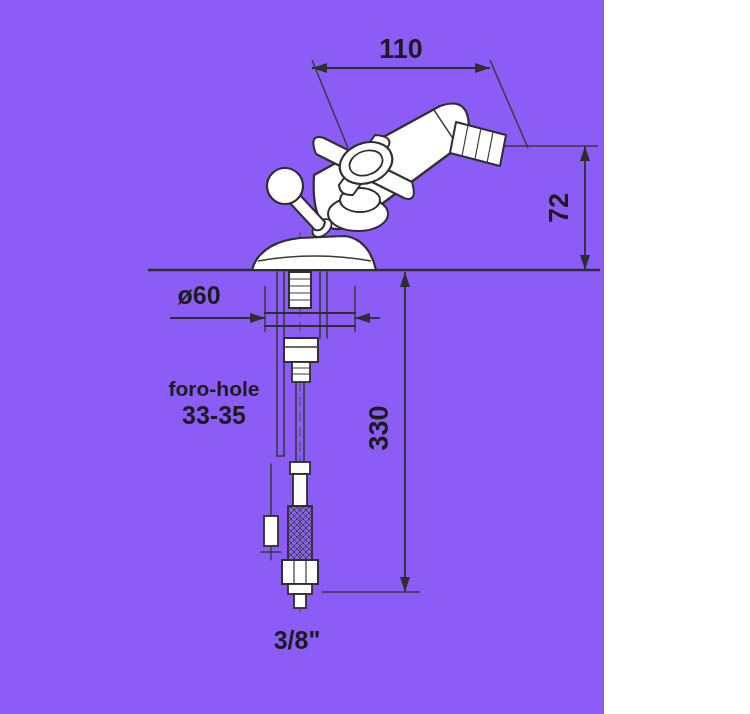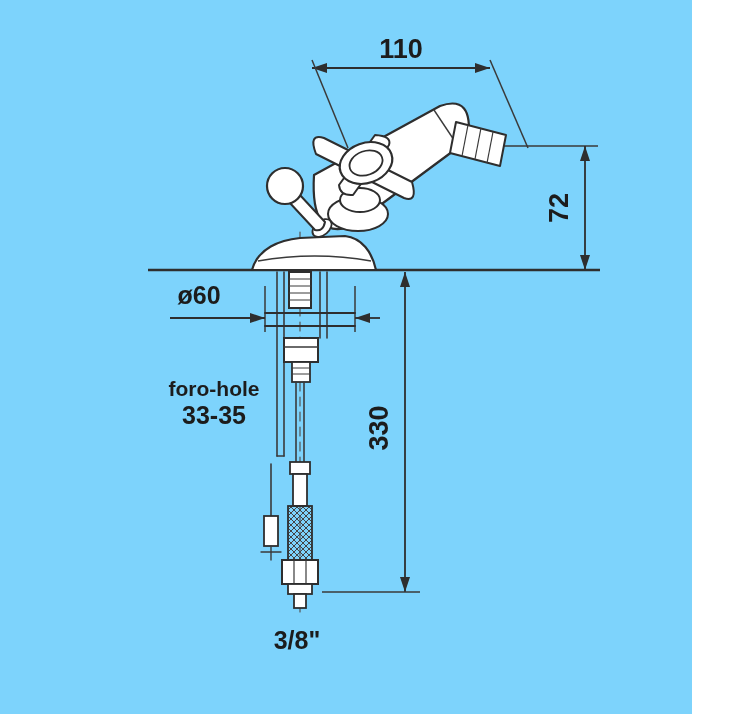--- a/index.html
+++ b/index.html
@@ -6,23 +6,23 @@
     margin: 0;
     padding: 0;
     background: #ffffff;
     width: 750px;
     height: 714px;
     overflow: hidden;
     font-family: "Liberation Sans", sans-serif;
   }
   .stage {
     position: relative;
-    width: 692px;
+    width: 604px;
     height: 714px;
-    background: #7dd3fc;
+    background: #8b5cf6;
   }
   svg { display: block; }
   .ink      { stroke: #2e2e2e; fill: none; }
   .ink-thin { stroke: #3a3a3a; fill: none; }
   .shape    { stroke: #2e2e2e; fill: #ffffff; }
   .arrow    { fill: #2e2e2e; stroke: none; }
   .dim-label {
     font-family: "Liberation Sans", sans-serif;
     font-weight: bold;
     fill: #1c1c1c;

